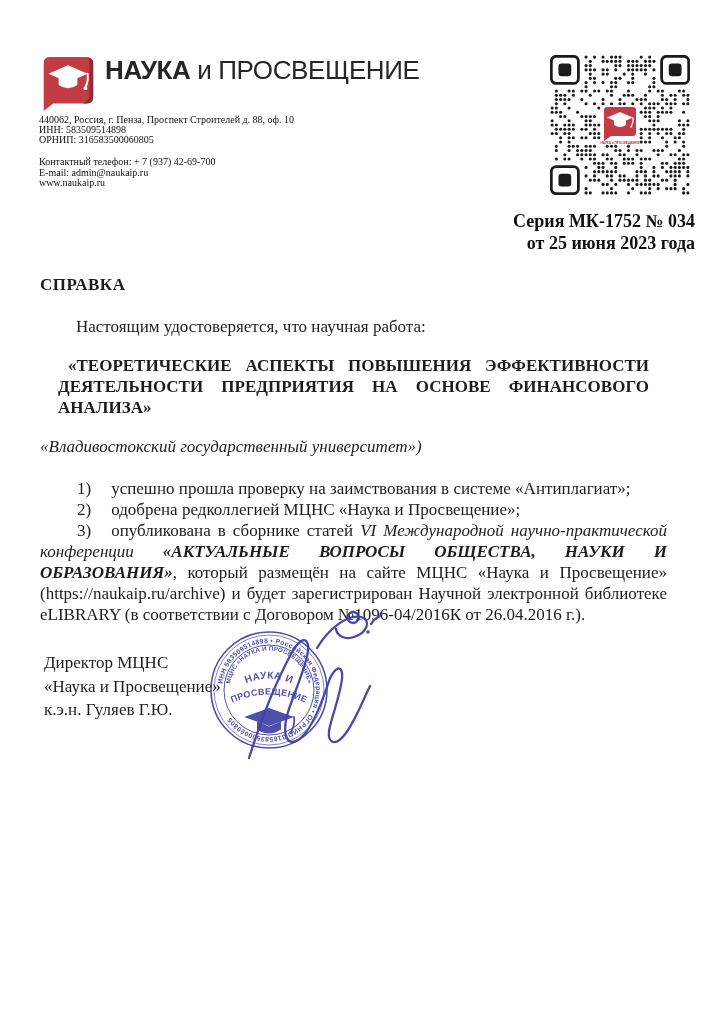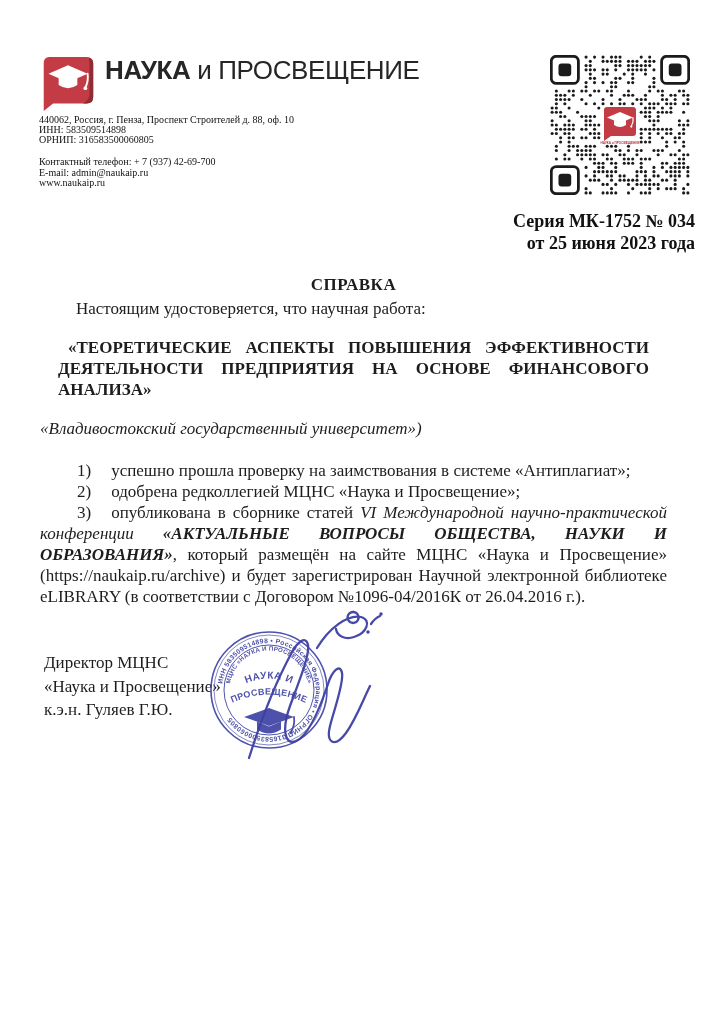--- a/index.html
+++ b/index.html
@@ -14,23 +14,23 @@
   .brand-name .conj{font-weight:normal;}
   .brand-sub{font-size:11px;font-weight:bold;color:#8a8a8a;letter-spacing:0.2px;margin-top:3px;white-space:nowrap;}
   .org-info{position:absolute;left:39px;top:115px;font-size:10px;line-height:10px;color:#111;}
   .org-info div{margin-bottom:0;}
   .contact-info{position:absolute;left:39px;top:157px;font-size:10px;line-height:10.5px;color:#111;}
   .qr{position:absolute;left:550px;top:55px;width:140px;height:140px;}
   .series{position:absolute;right:29px;top:210px;text-align:right;font-weight:bold;
           font-size:18px;line-height:22px;color:#111;margin-left:22px;}
   
   .doc-body{position:absolute;left:40px;top:274px;width:627px;font-size:17px;line-height:21px;}
-  .doc-title{font-size:17px;font-weight:bold;text-align:center;margin:0;line-height:21px;letter-spacing:0.5px;}
+  .doc-title{font-size:17px;font-weight:bold;text-align:left;margin:0;line-height:21px;letter-spacing:0.5px;}
   .p{margin:0;text-align:justify;}
-  .p.intro{margin-top:3px;text-indent:36px;}
+  .p.intro{margin-top:21px;text-indent:36px;}
   .work-title{font-weight:bold;margin:18px;}
   .jline{display:block;text-align:justify;text-align-last:justify;}
   .jline.first{text-indent:10px;}
   .lastline{display:block;text-align:left;}
   .author-l1{display:block;text-align:justify;text-align-last:justify;text-indent:36px;}
   .bi{font-weight:bold;font-style:italic;}
   .it{font-style:italic;}
   .list{margin-top:21px;}
   .li{margin:0;text-align:justify;text-indent:37px;}
   .li .num{padding-right:20px;}

